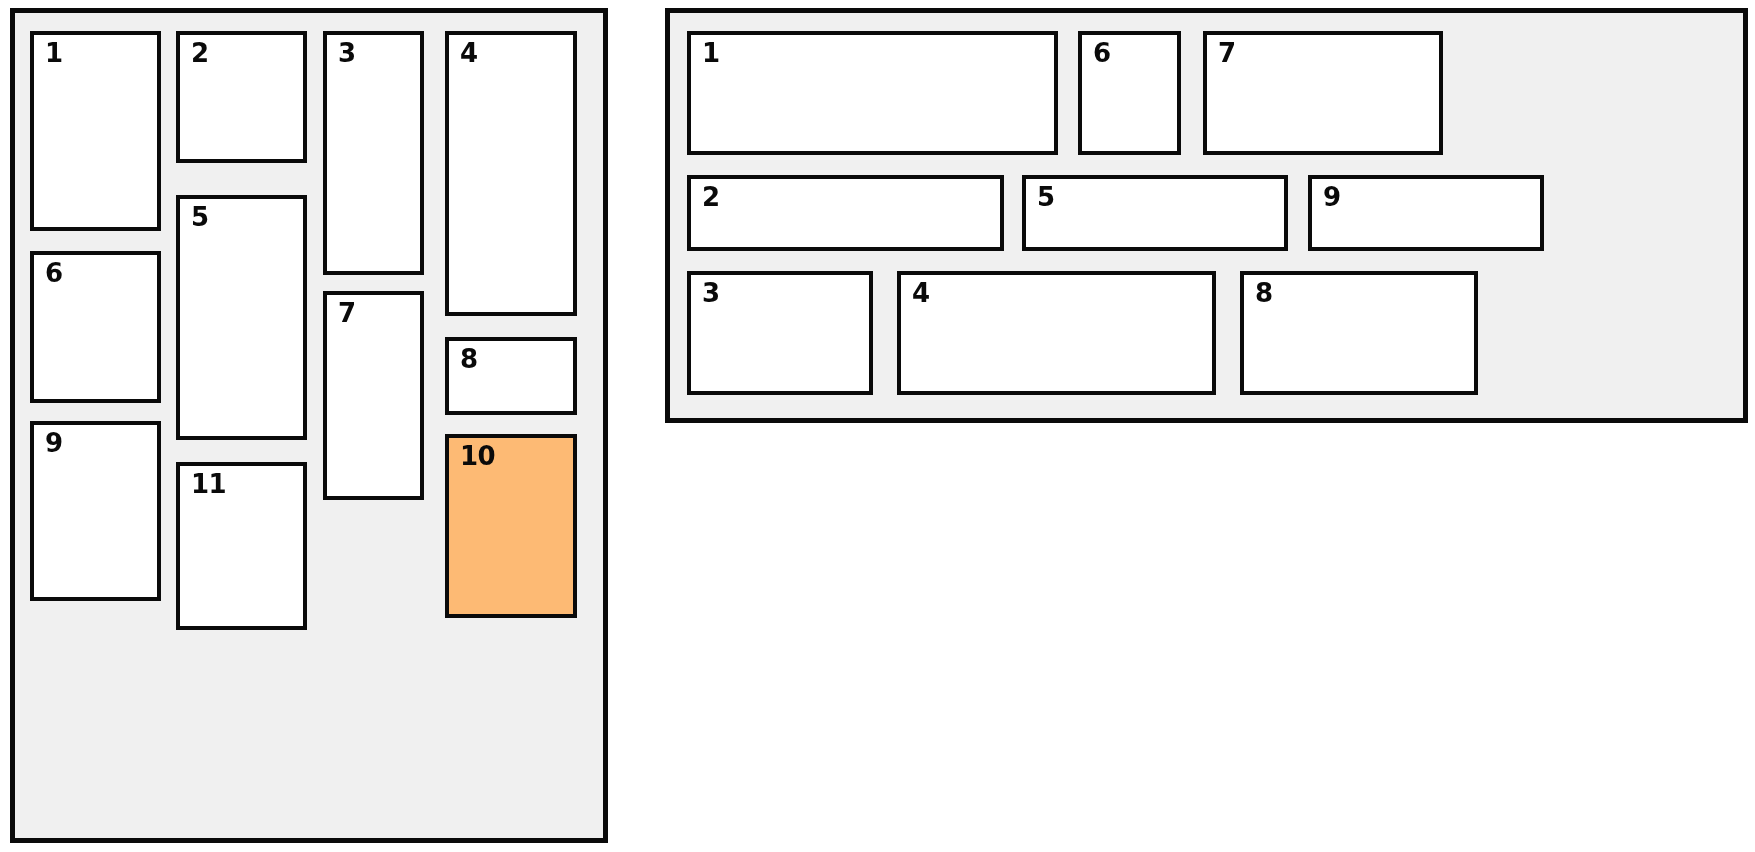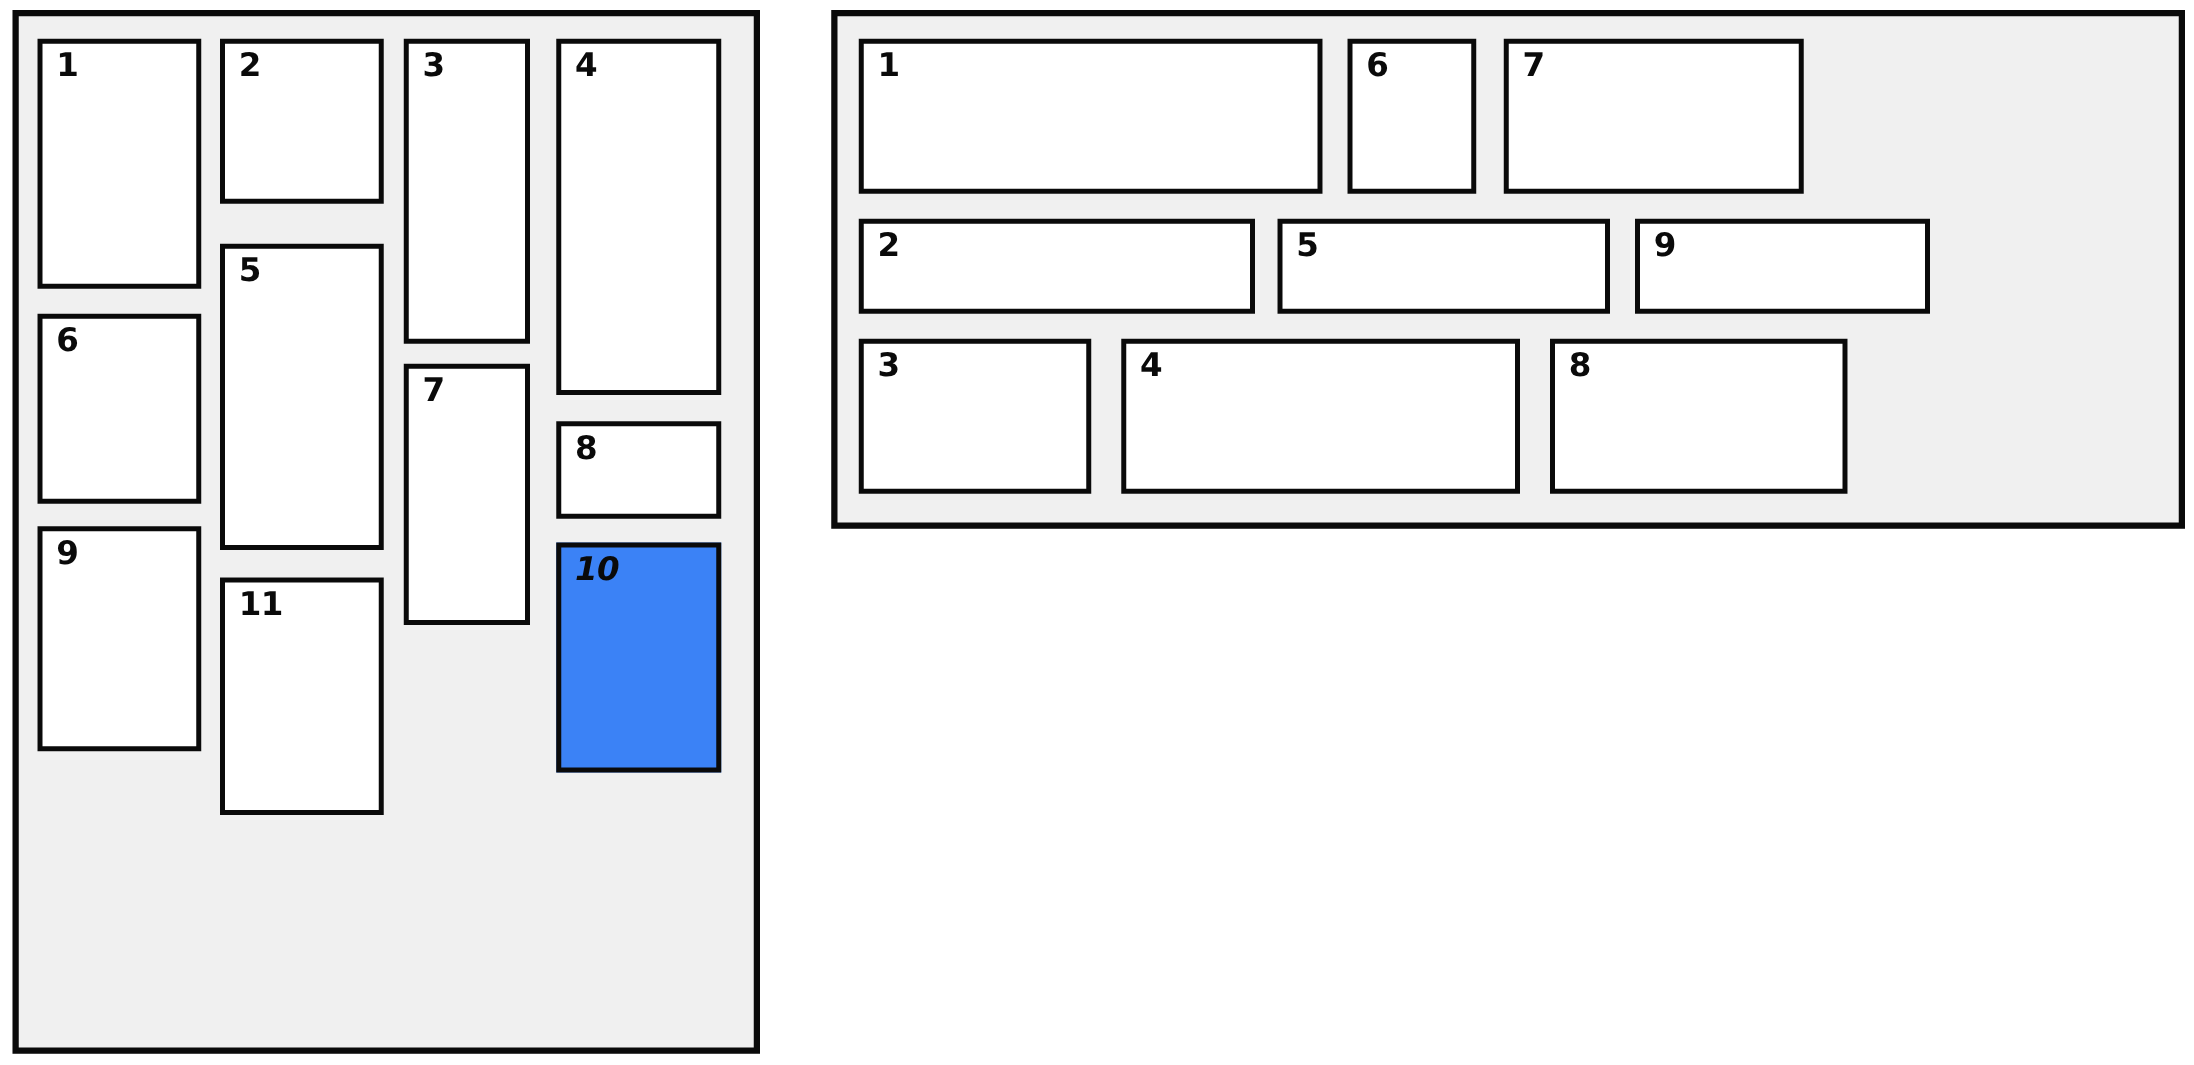--- a/index.html
+++ b/index.html
@@ -68,24 +68,24 @@
     </div>
     <div class="cell" style="left: 323px; top: 291px; width: 101px; height: 209px; background: rgb(255, 255, 255); border-color: rgb(10, 10, 10);">
       <span class="cell-label" style="color: rgb(10, 10, 10);">7</span>
     </div>
     <div class="cell" style="left: 445px; top: 337px; width: 132px; height: 78px; background: rgb(255, 255, 255); border-color: rgb(10, 10, 10);">
       <span class="cell-label" style="color: rgb(10, 10, 10);">8</span>
     </div>
     <div class="cell" style="left: 30px; top: 421px; width: 131px; height: 180px; background: rgb(255, 255, 255); border-color: rgb(10, 10, 10);">
       <span class="cell-label" style="color: rgb(10, 10, 10);">9</span>
     </div>
-    <div class="cell" style="left: 445px; top: 434px; width: 132px; height: 184px; background: #3b82f6; border-color: rgb(10, 10, 10); font-style: italic;">
+    <div class="cell" style="left: 445px; top: 434px; width: 132px; height: 184px; background: #fdba74; border-color: rgb(10, 10, 10);">
       <span class="cell-label" style="color: rgb(10, 10, 10);">10</span>
     </div>
-    <div class="cell" style="left: 176px; top: 462px; width: 131px; height: 190px; background: rgb(255, 255, 255); border-color: rgb(10, 10, 10);">
+    <div class="cell" style="left: 176px; top: 462px; width: 131px; height: 168px; background: rgb(255, 255, 255); border-color: rgb(10, 10, 10);">
       <span class="cell-label" style="color: rgb(10, 10, 10);">11</span>
     </div>
     <div class="panel" style="left: 665px; top: 8px; width: 1083px; height: 415px; background: rgb(240, 240, 240); border-color: rgb(10, 10, 10);"></div>
     <div class="cell" style="left: 687px; top: 31px; width: 371px; height: 124px; background: rgb(255, 255, 255); border-color: rgb(10, 10, 10);">
       <span class="cell-label" style="color: rgb(10, 10, 10);">1</span>
     </div>
     <div class="cell" style="left: 1078px; top: 31px; width: 103px; height: 124px; background: rgb(255, 255, 255); border-color: rgb(10, 10, 10);">
       <span class="cell-label" style="color: rgb(10, 10, 10);">6</span>
     </div>
     <div class="cell" style="left: 1203px; top: 31px; width: 240px; height: 124px; background: rgb(255, 255, 255); border-color: rgb(10, 10, 10);">

